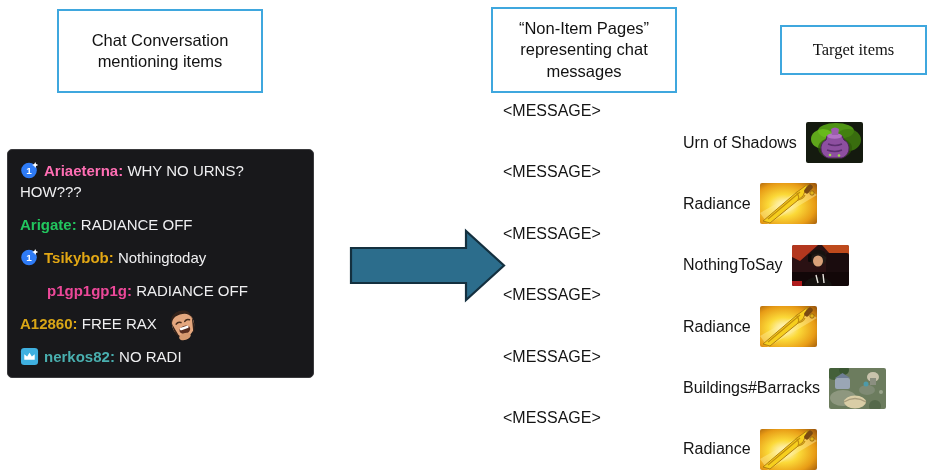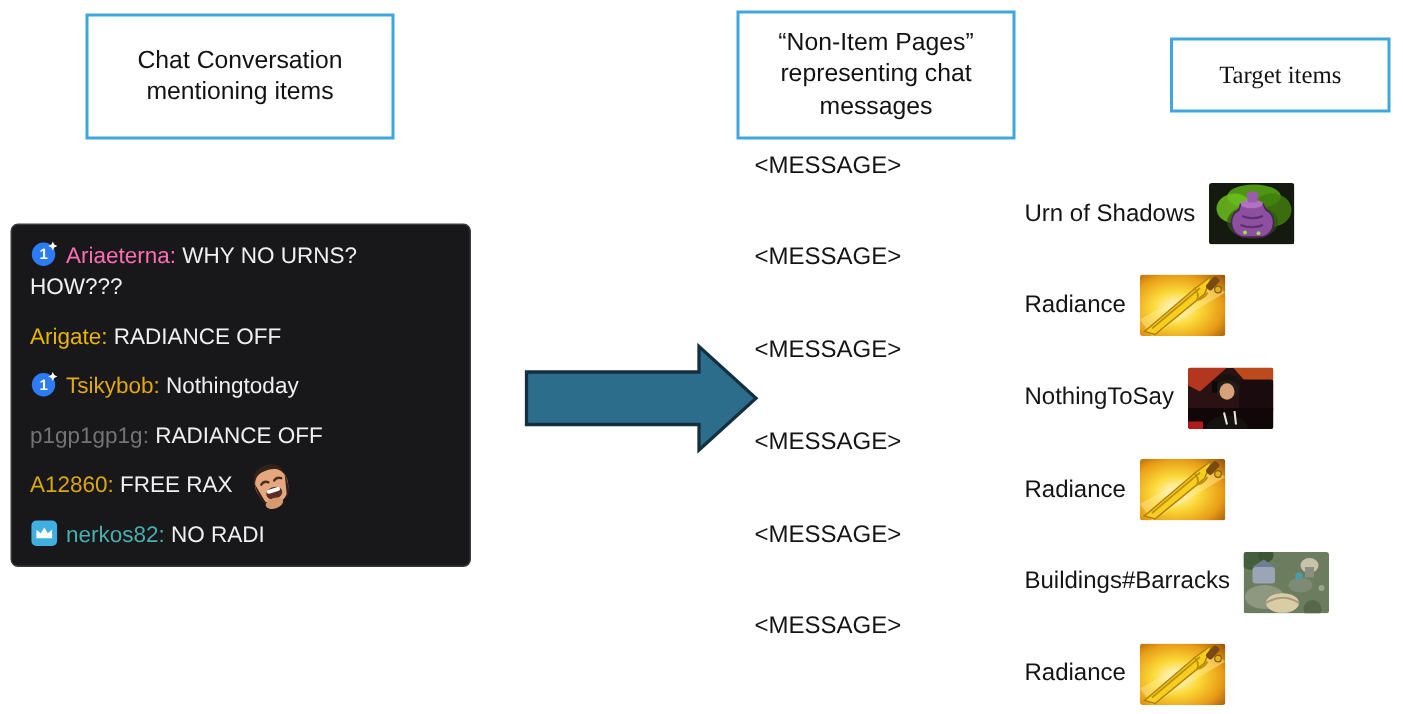--- a/index.html
+++ b/index.html
@@ -27,21 +27,21 @@
 
   
   .chat-panel {
     position: absolute; left: 7px; top: 149px; width: 307px; height: 229px;
     background: #18181b; border: 1px solid #3a3a3d; border-radius: 5px;
     padding: 10px 12px; font-size: 15px; line-height: 21px;
     color: #efeff1; font-weight: 500; overflow: hidden;
   }
   .chat-msg { margin-bottom: 12px; }
   .chat-msg:last-child { margin-bottom: 0; }
-  .uname { font-weight: 400; }
+  .uname { font-weight: 700; }
   .mtext { color: #efeff1; }
   .badge {
     display: inline-block; width: 19px; height: 19px;
     vertical-align: -4px; margin-right: 5px;
   }
   .badge svg { display: block; }
   .emote {
     display: inline-block; width: 34px; height: 34px;
     vertical-align: middle; margin: -9px 0 -7px 5px;
   }
@@ -95,37 +95,37 @@
           <circle cx="9.5" cy="10" r="8.2" fill="#2e7bf6"></circle>
           <text x="9.5" y="13.6" font-size="10.5" font-weight="bold" fill="#fff" text-anchor="middle" font-family="Liberation Sans, sans-serif">1</text>
           <path d="M16 1 l1 2.2 2.2 1 -2.2 1 -1 2.2 -1-2.2 -2.2-1 2.2-1z" fill="#ffffff"></path>
         </svg>
       </span><span class="uname" style="color: rgb(255, 110, 180);"><span>Ariaeterna</span><span>:</span></span>
       <span class="mtext">WHY NO URNS?</span><br>
       <span class="mtext">HOW???</span>
     </div>
 
     <div class="chat-msg">
-      <span class="uname" style="color: #eab308;"><span>Arigate</span><span>:</span></span>
+      <span class="uname" style="color: #22c55e;"><span>Arigate</span><span>:</span></span>
       <span class="mtext">RADIANCE OFF</span>
     </div>
 
     <div class="chat-msg">
       <span class="badge">
         <svg viewBox="0 0 20 20" width="19" height="19">
           <circle cx="9.5" cy="10" r="8.2" fill="#2e7bf6"></circle>
           <text x="9.5" y="13.6" font-size="10.5" font-weight="bold" fill="#fff" text-anchor="middle" font-family="Liberation Sans, sans-serif">1</text>
           <path d="M16 1 l1 2.2 2.2 1 -2.2 1 -1 2.2 -1-2.2 -2.2-1 2.2-1z" fill="#ffffff"></path>
         </svg>
       </span><span class="uname" style="color: rgb(226, 167, 20);"><span>Tsikybob</span><span>:</span></span>
       <span class="mtext">Nothingtoday</span>
     </div>
 
     <div class="chat-msg">
-      <span class="uname" style="color: #737373;"><span>p1gp1gp1g</span><span>:</span></span>
+      <span class="uname" style="color: #ec4899; margin-left: 27px;"><span>p1gp1gp1g</span><span>:</span></span>
       <span class="mtext">RADIANCE OFF</span>
     </div>
 
     <div class="chat-msg">
       <span class="uname" style="color: rgb(217, 166, 22); margin-top: 40px;"><span>A12860</span><span>:</span></span>
       <span class="mtext">FREE RAX</span>
       <span class="emote">
         <svg viewBox="0 0 34 34" width="34" height="34">
           <g transform="rotate(-18 17 17)">
             <ellipse cx="17" cy="17" rx="11" ry="13" fill="#e5a77e"></ellipse>

